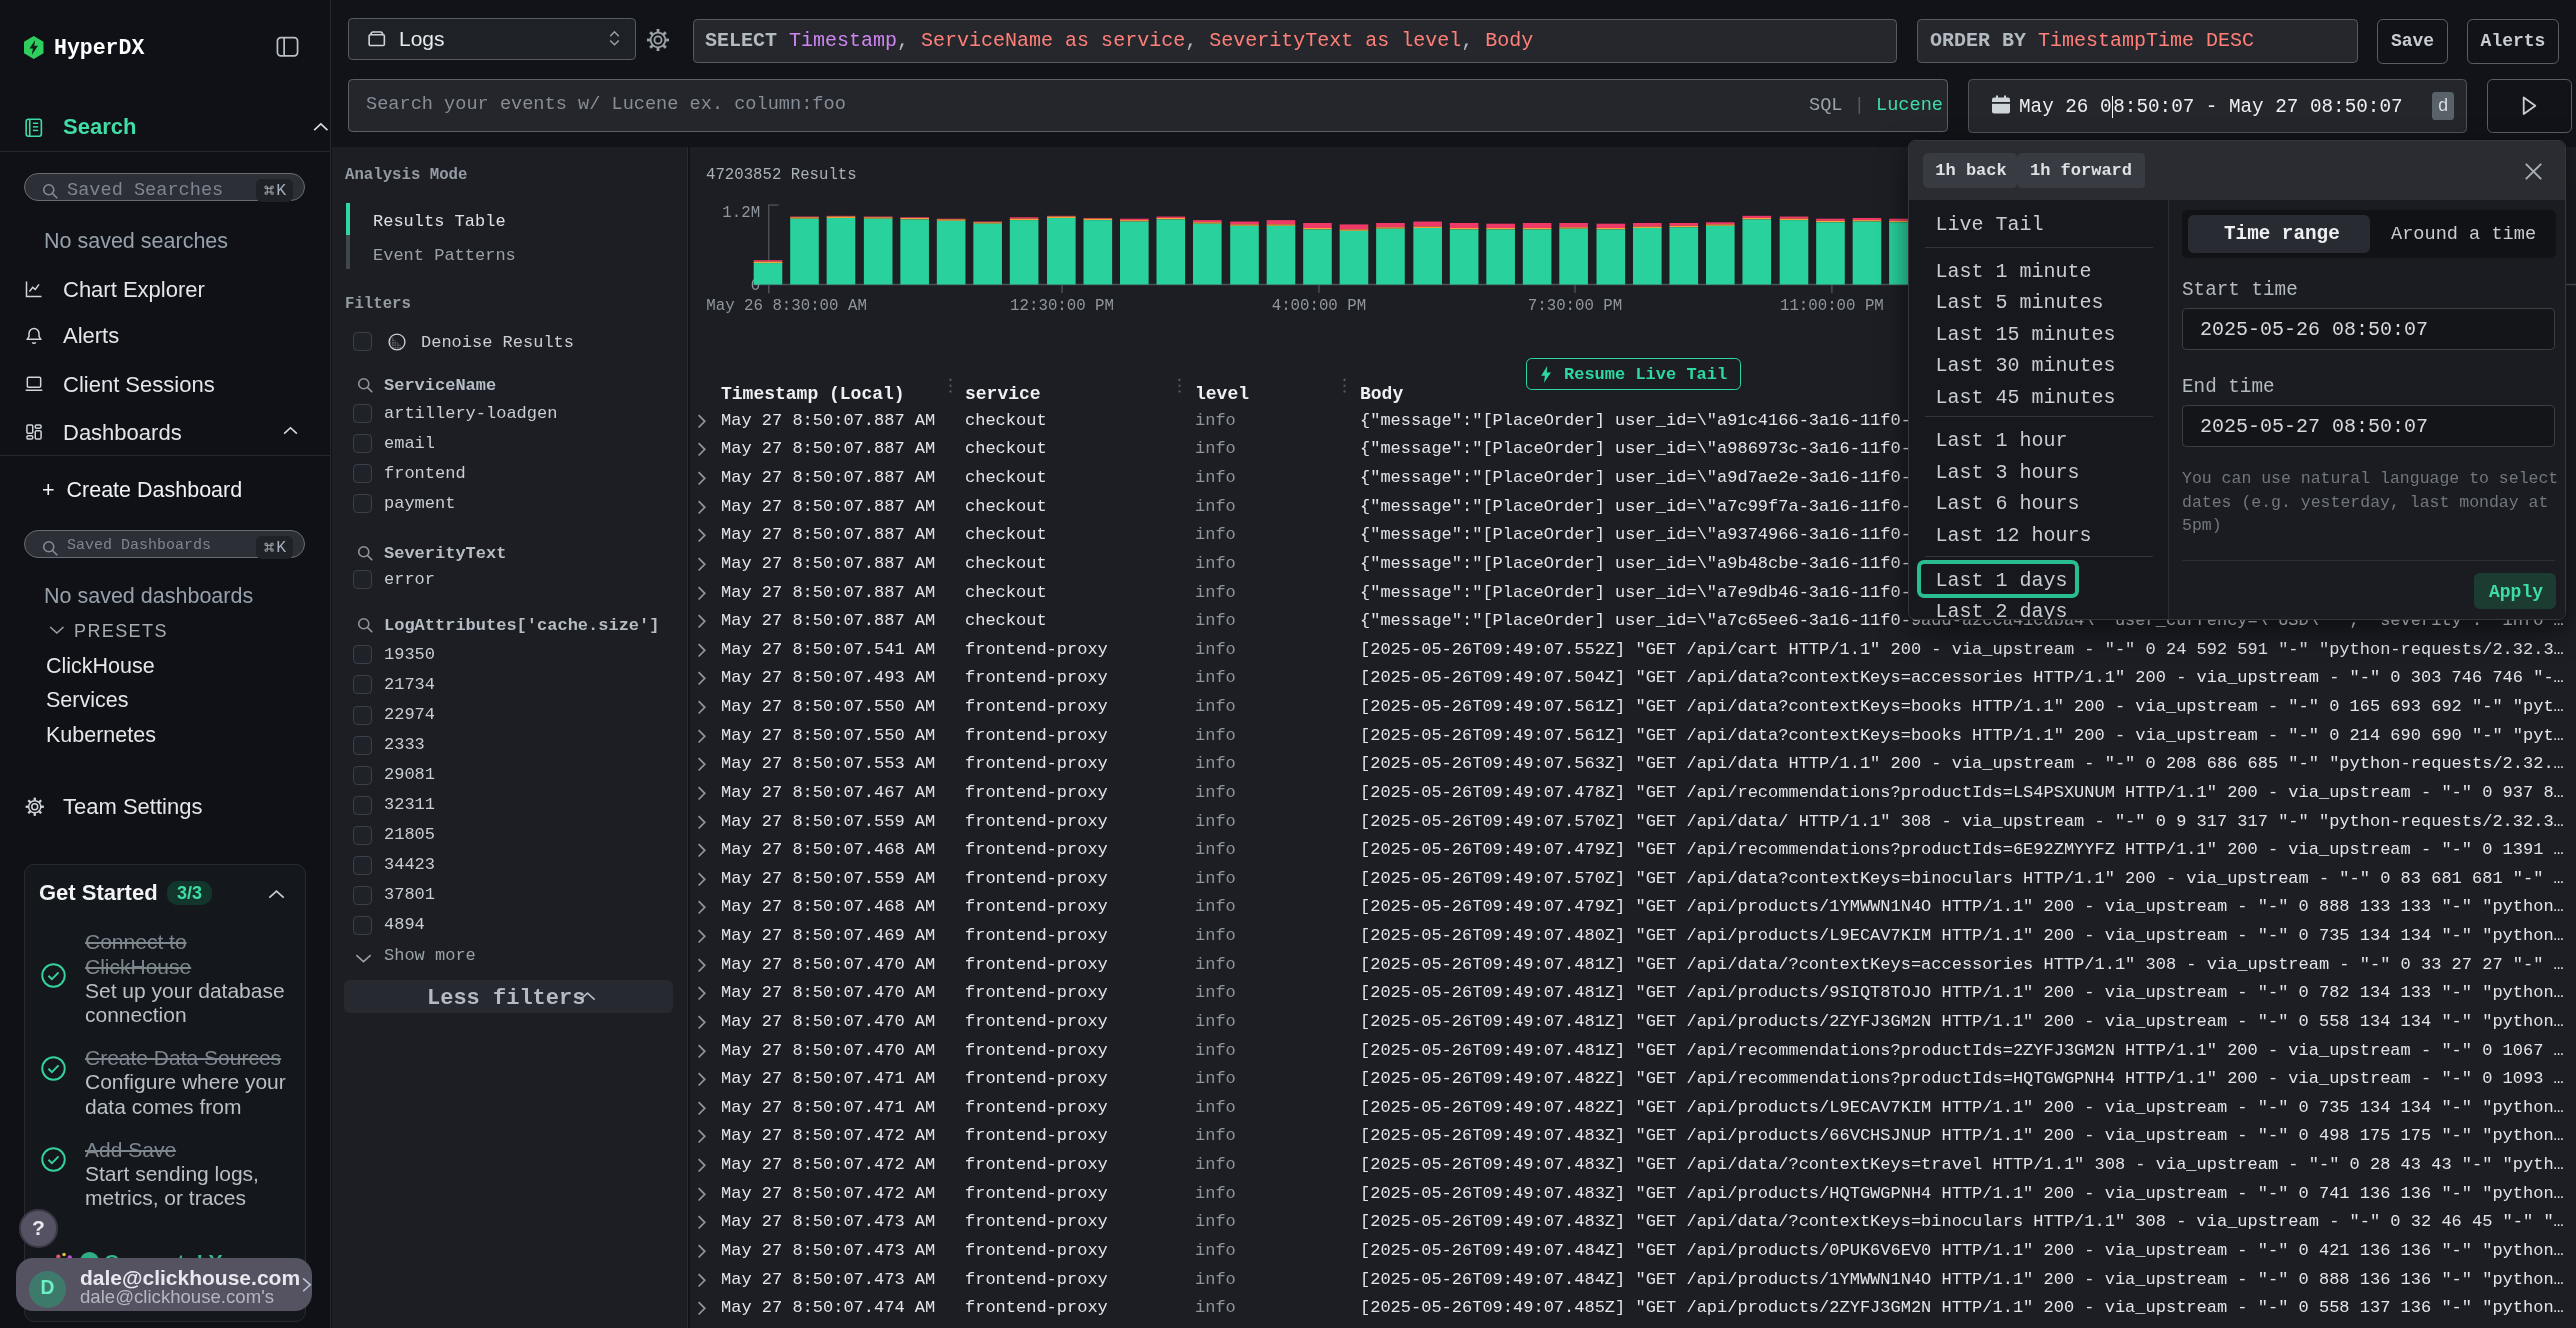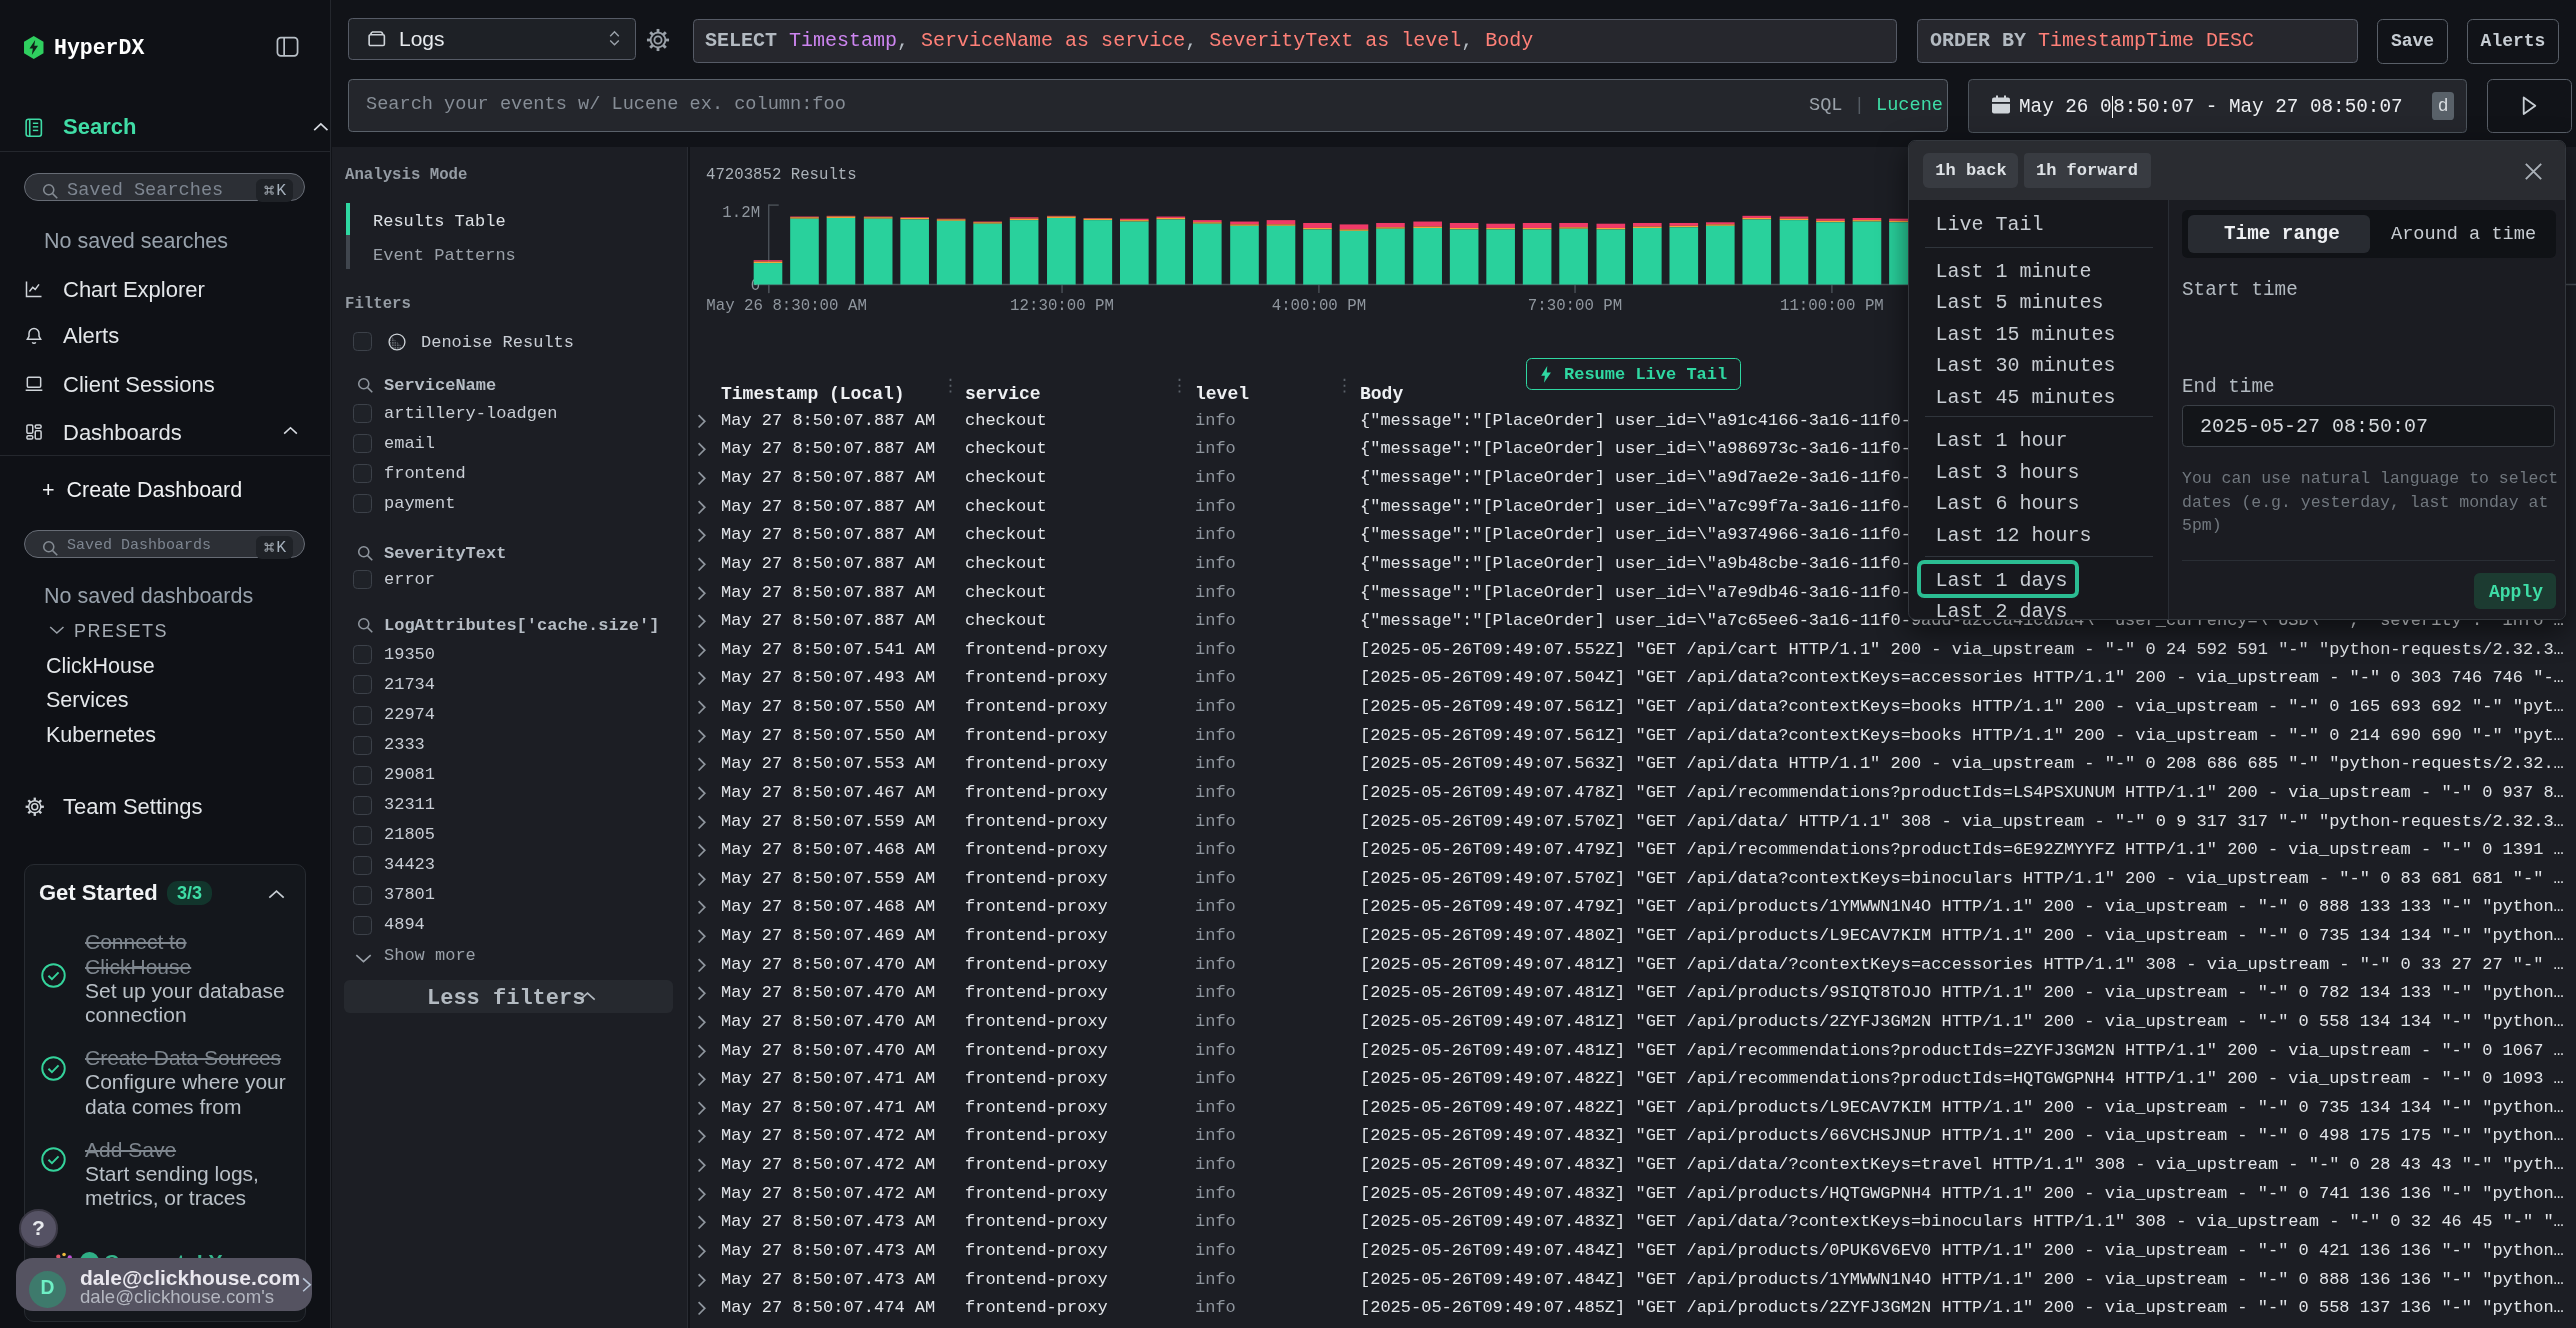--- a/index.html
+++ b/index.html
@@ -776,21 +776,21 @@
     <span class="sv">frontend-proxy</span>
     <span class="lv">info</span>
     <span class="bd">[2025-05-26T09:49:07.485Z] "GET /api/data/?contextKeys=books HTTP/1.1" 308 - via_upstream - "-" 0 30 44 44 "-" "python-requests/2.32.3" "8747bb6e-3a16-11f0-9add-a2cca41caba4" "frontend-proxy"</span>
   </div>
 <div id="tpanel">
     <div class="abs" style="left:0;top:0;width:658px;height:59px;background:#2a2c31;"></div>
     <div class="abs" style="left:259px;top:59px;width:399px;height:421px;background:#1b1c22;"></div>
     <div class="abs" style="left:14.3px;top:12px;width:95px;height:35px;background:#383b41;border-radius:5.7px;">
       <b style="position:absolute;left:12px;top:7.9px;color:#dde1e5;font-size:17px;white-space:nowrap;">1h back</b>
     </div>
-    <div class="abs" style="left:115px;top:12px;width:127px;height:35px;background:#383b41;border-radius:4px;">
+    <div class="abs" style="left:109px;top:12px;width:127px;height:35px;background:#383b41;border-radius:4px;">
       <b style="position:absolute;left:12px;top:7.9px;color:#dde1e5;font-size:17px;white-space:nowrap;">1h forward</b>
     </div>
     <svg class="abs" style="left:613px;top:18.6px" width="23" height="23" viewBox="0 0 24 24">
       <path d="M4 4 L20 20 M20 4 L4 20" stroke="#aab1b8" stroke-width="2"></path>
     </svg>
     <div class="abs" style="left:259px;top:59px;width:1.4px;height:421px;background:#2a2e35"></div>
     <div class="titem" style="top:72px">Live Tail</div>
     <div class="tdiv" style="top:106px"></div>
     <div class="titem" style="top:119px">Last 1 minute</div>
     <div class="titem" style="top:150px">Last 5 minutes</div>
@@ -805,20 +805,23 @@
     <div class="tdiv" style="top:415px"></div>
     <div class="abs" style="left:7.9px;top:419px;width:162px;height:38px;border:4.3px solid #2bbd92;border-radius:7.2px;"></div>
     <div class="titem" style="top:428px">Last 1 days</div>
     <div class="titem" style="top:459px">Last 2 days</div>
     <div class="abs" style="left:273px;top:69px;width:374px;height:48px;background:#101216;border-radius:5.7px;"></div>
     <div class="abs" style="left:279px;top:74px;width:182px;height:38px;background:#282b31;border-radius:5.7px;">
       <b style="position:absolute;left:36px;top:7.9px;color:#eef0f3;font-size:19.3px;">Time range</b>
     </div>
     <div class="abs" style="left:482px;top:83px;"><span style="color:#c8cdd3;font-size:18.6px;white-space:nowrap;">Around a time</span></div>
     <div class="abs" style="left:273px;top:138px;"><span style="color:#b3bac1;font-size:19.3px;">Start time</span></div>
+    <div class="abs" style="left:273px;top:167px;width:373px;height:42px;background:#131519;border:1.4px solid #3b4047;border-radius:4.3px;">
+      <span style="position:absolute;left:17px;top:8.6px;color:#d5d9dd;font-size:20px;">2025-05-26 08:50:07</span>
+    </div>
     <div class="abs" style="left:273px;top:235px;"><span style="color:#b3bac1;font-size:19.3px;">End time</span></div>
     <div class="abs" style="left:273px;top:264px;width:373px;height:42px;background:#131519;border:1.4px solid #3b4047;border-radius:4.3px;">
       <span style="position:absolute;left:17px;top:8.6px;color:#d5d9dd;font-size:20px;">2025-05-27 08:50:07</span>
     </div>
     <div class="abs" style="left:273px;top:326px;width:381px;"><span style="color:#70777e;font-size:16.5px;line-height:23.6px;">You can use natural language to select dates (e.g. yesterday, last monday at 5pm)</span></div>
     <div class="abs" style="left:273px;top:419px;width:373px;height:1.4px;background:#2a2e35"></div>
     <div class="abs" style="left:565px;top:432px;width:82px;height:36px;background:#1c3b31;border-radius:5.7px;">
       <b style="position:absolute;left:15px;top:8.6px;color:#3edda6;font-size:18px;">Apply</b>
     </div>
   </div>

